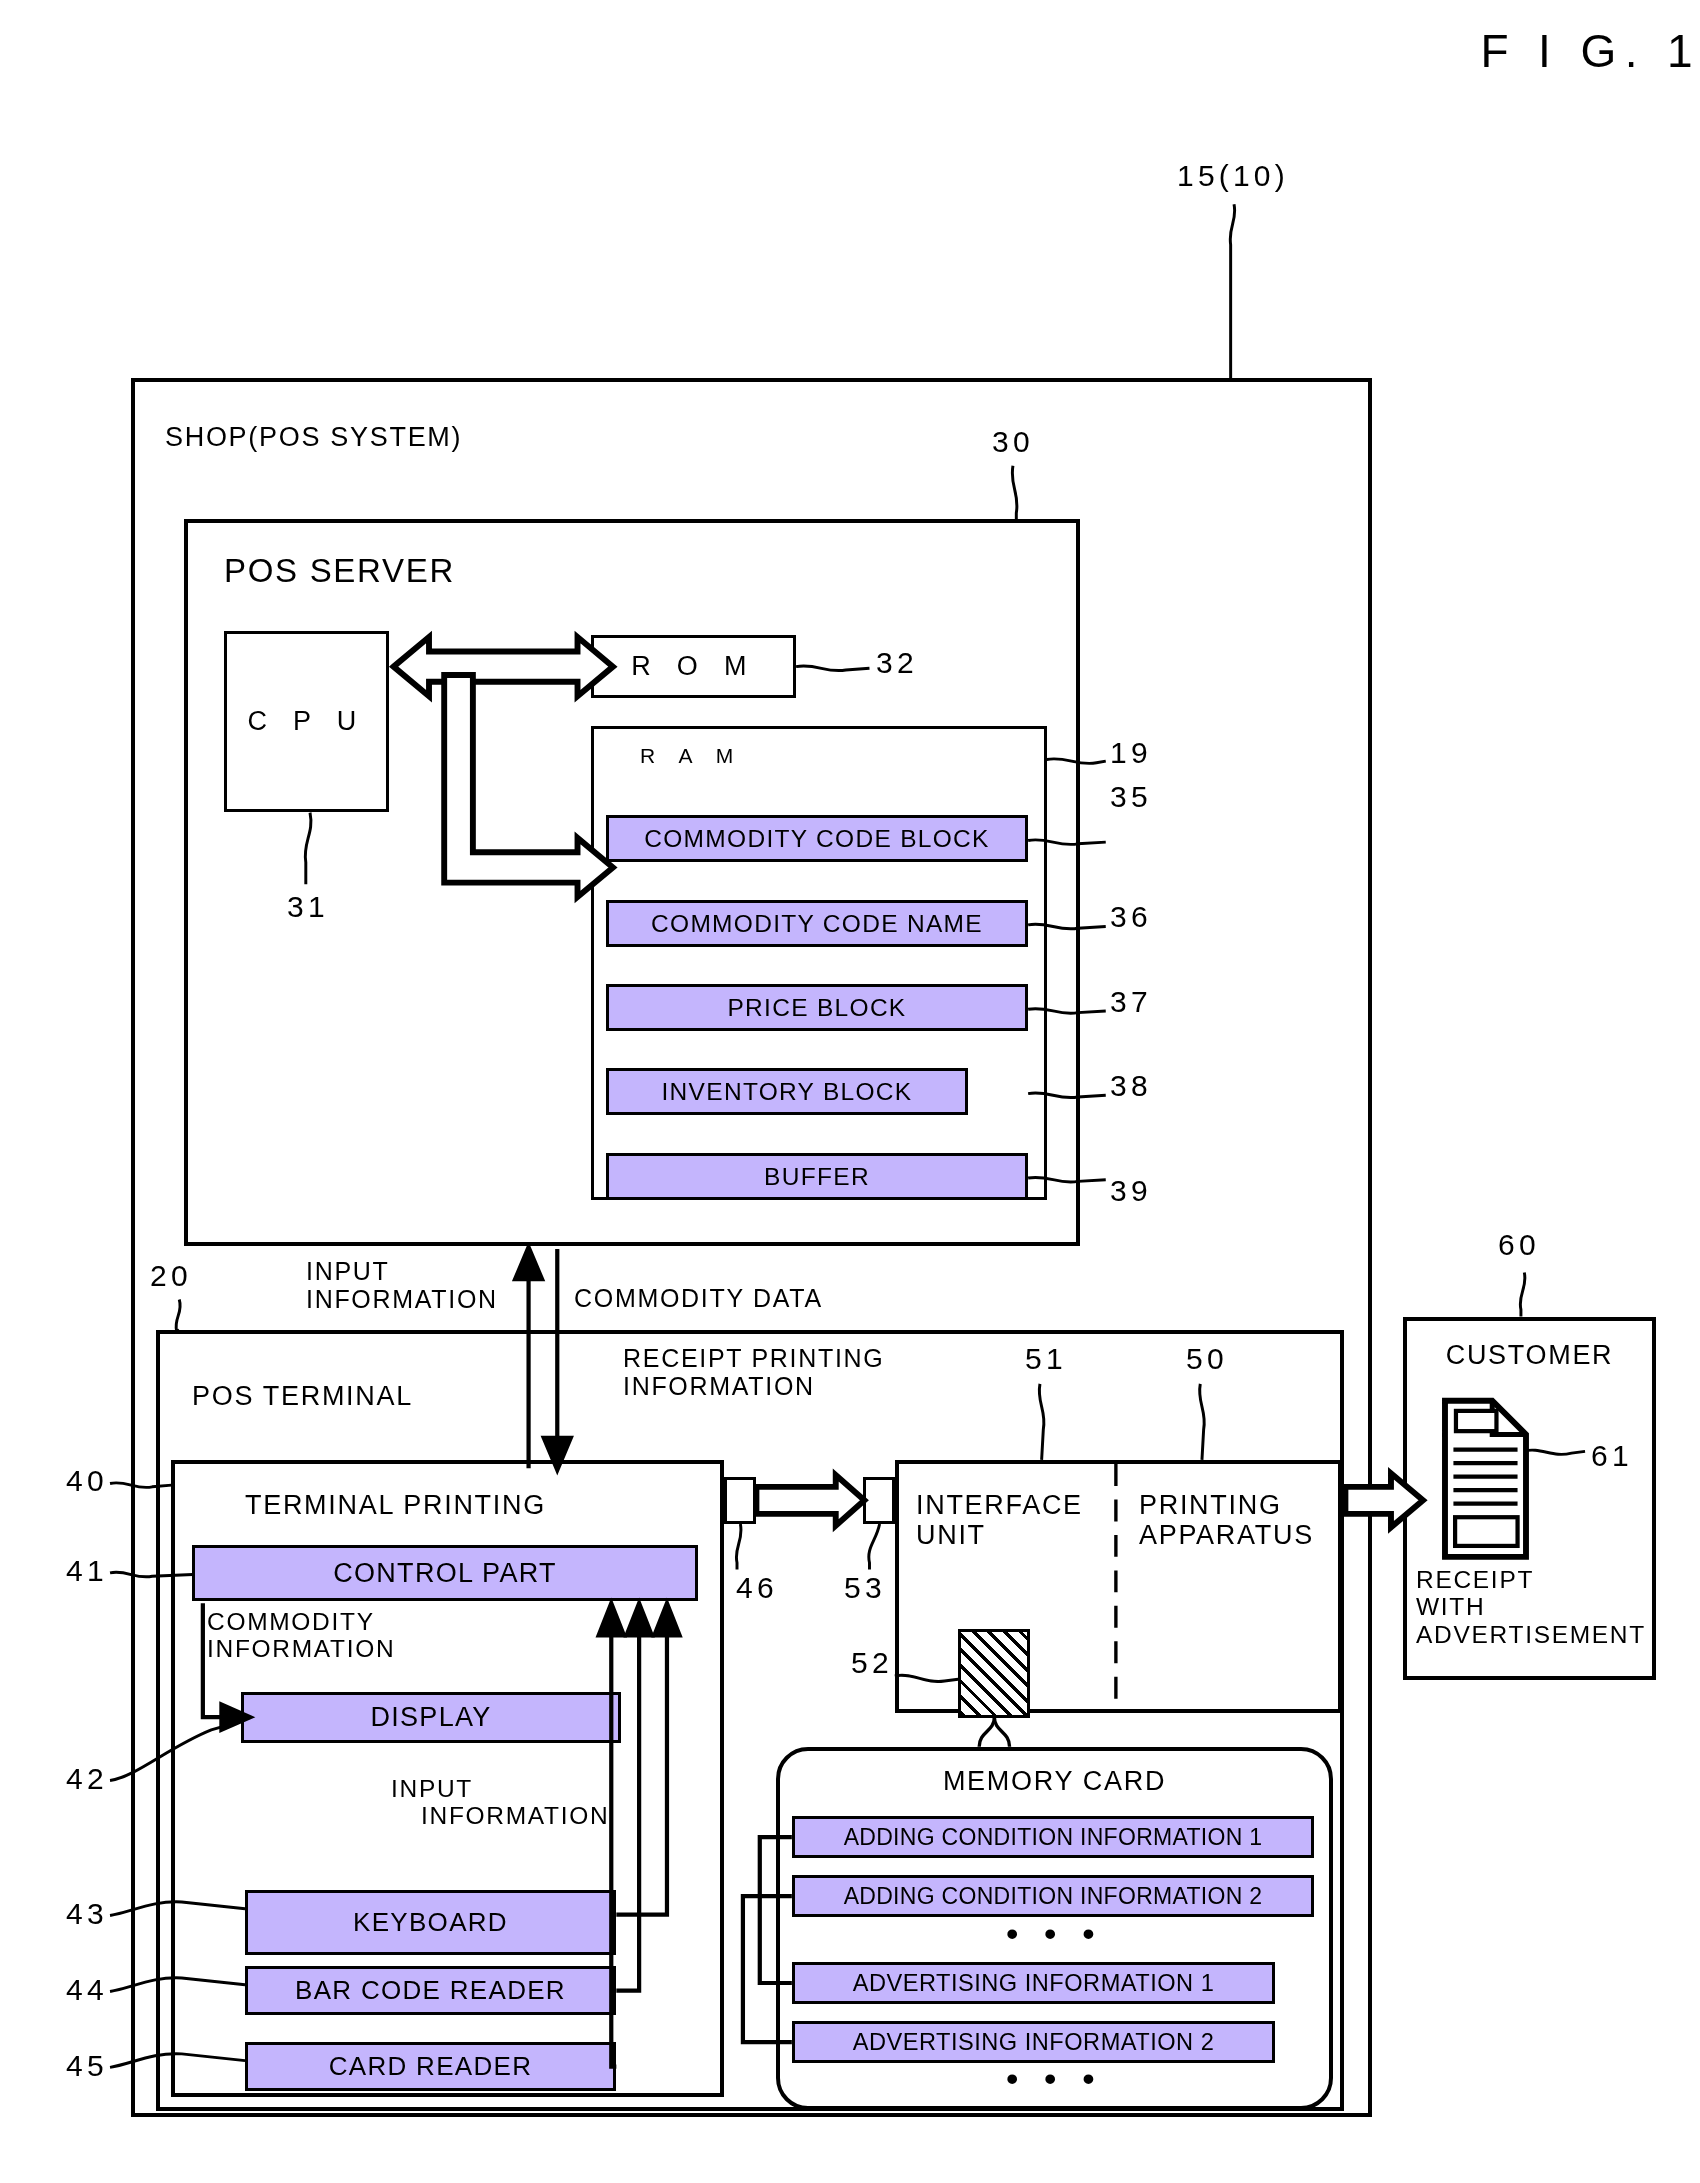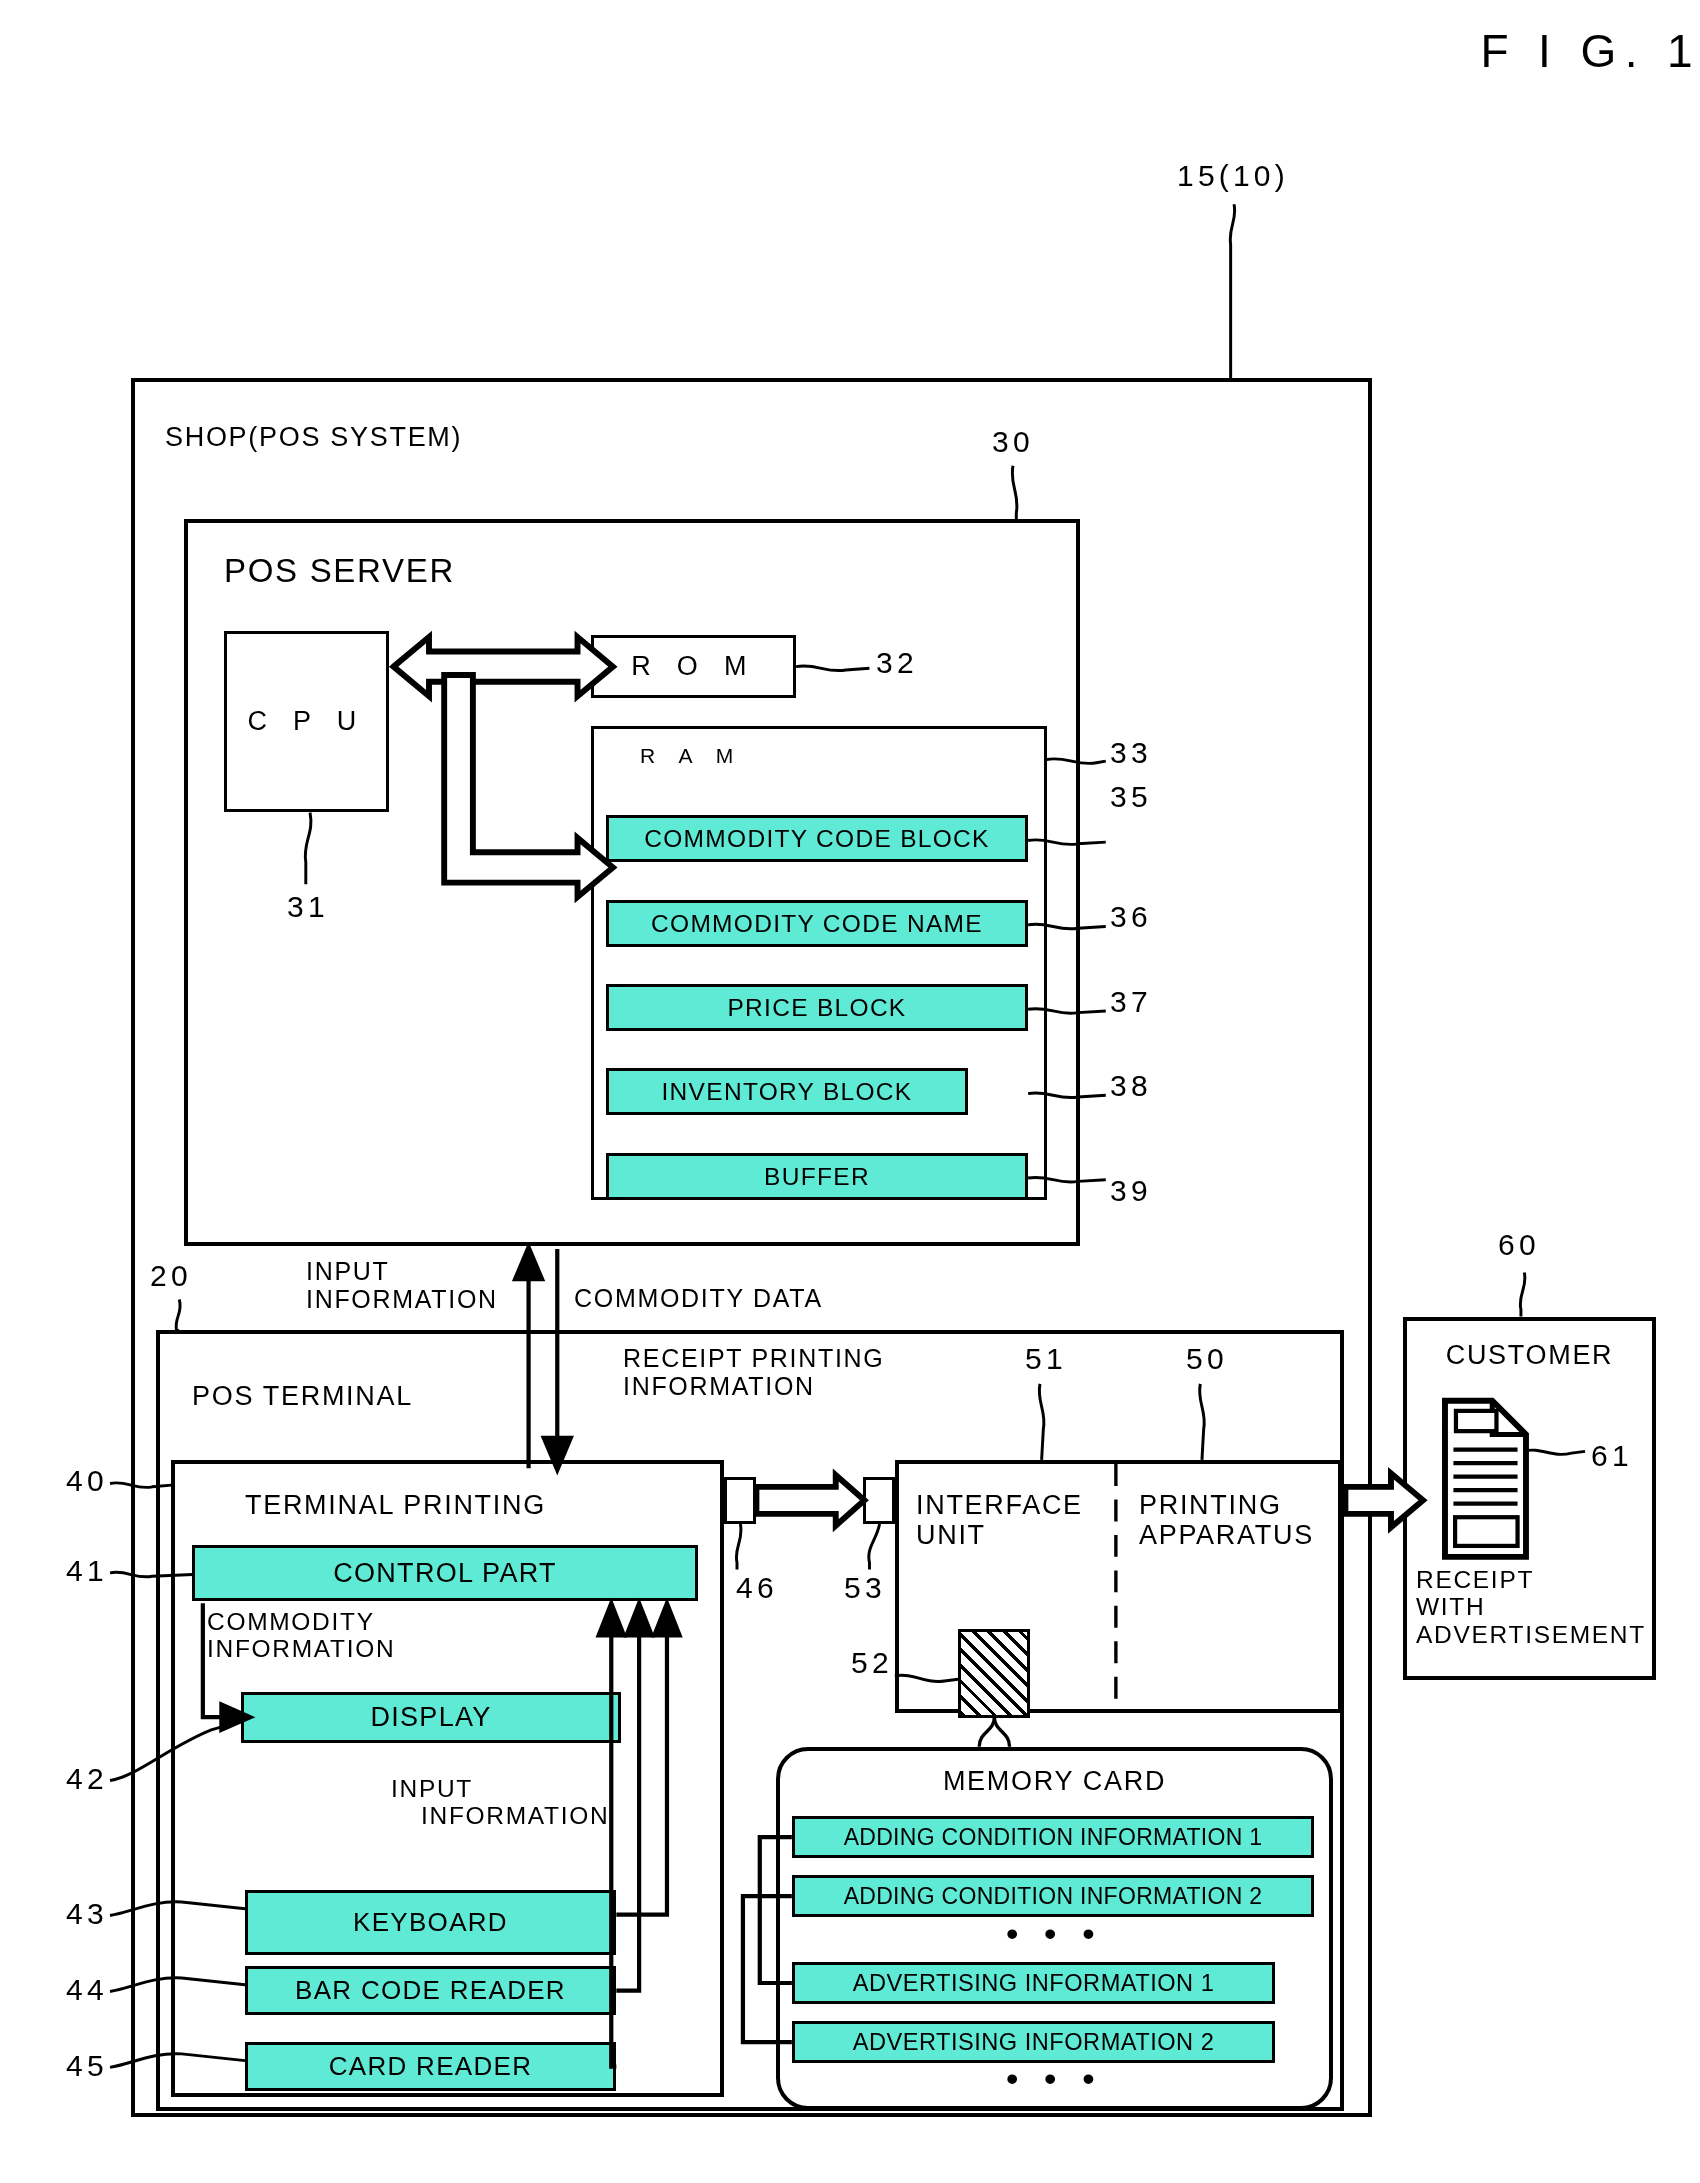--- a/index.html
+++ b/index.html
@@ -58,21 +58,21 @@
   .boxlabel {
     position: absolute;
     display: flex;
     align-items: center;
     justify-content: center;
     border: 3.4px solid #000;
     font-size: 24.5px;
     letter-spacing: 1.3px;
     white-space: nowrap;
     box-sizing: border-box;
-    background: #5eead4;
+    background: #c4b5fd;
   }
   .wide-letters { letter-spacing: 9.3px; }
   svg.overlay {
     position: absolute;
     top: 0; left: 0;
     width: 1701px;
     height: 2183px;
     pointer-events: none;
   }
   .ellipsis {
@@ -107,21 +107,21 @@
 <div class="num" style="left:287px; top:890px;">31</div>
 
 <div class="abs frame-thin" style="left:591px; top:635px; width:205px; height:63px; display:flex; align-items:center; justify-content:center;">
   <span class="wide-letters" style="font-size:27px;">R O M</span>
 </div>
 <div class="num" style="left:876px; top:646px;">32</div>
 
 <div class="abs frame-thin" style="left:591px; top:726px; width:456px; height:474px;">
   <div style="position:absolute; left:46px; top:15px; font-size:21px; letter-spacing:9.3px;">R A M</div>
 </div>
-<div class="num" style="left:1110px; top:736px;">33</div>
+<div class="num" style="left:1110px; top:736px;">19</div>
 
 <div class="boxlabel" style="left:606px; top:815px; width:422px; height:47px;">COMMODITY CODE BLOCK</div>
 <div class="num" style="left:1110px; top:780px;">35</div>
 
 <div class="boxlabel" style="left:606px; top:900px; width:422px; height:47px;">COMMODITY CODE NAME</div>
 <div class="num" style="left:1110px; top:900px;">36</div>
 
 <div class="boxlabel" style="left:606px; top:984px; width:422px; height:47px;">PRICE BLOCK</div>
 <div class="num" style="left:1110px; top:985px;">37</div>
 

